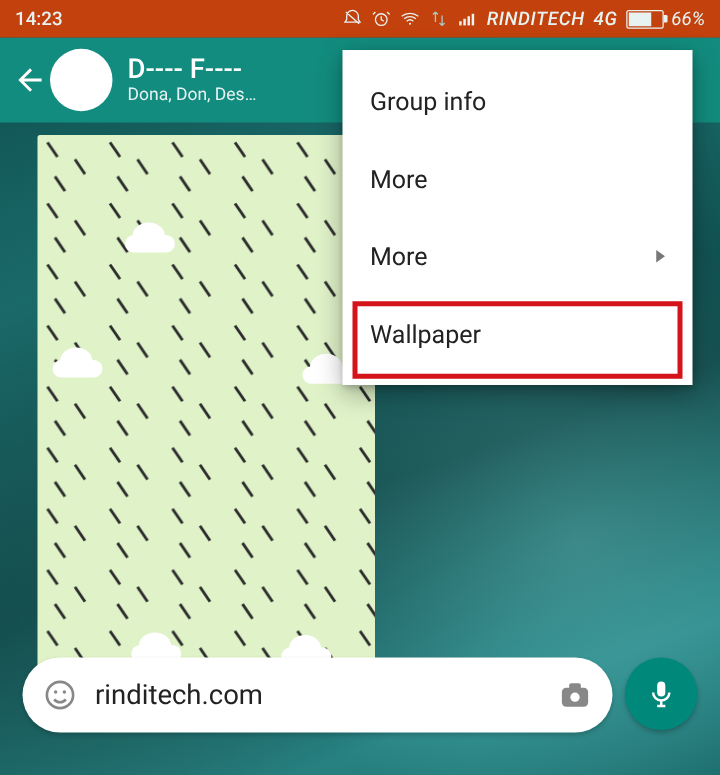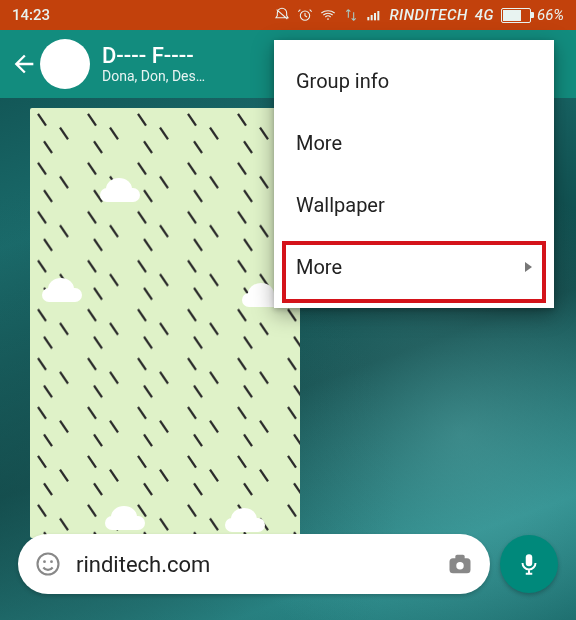--- a/index.html
+++ b/index.html
@@ -108,21 +108,21 @@
     height: 62px;
     border: 4px solid #d4131a;
     pointer-events: none;
   }
 
   .input-bar {
     position: absolute;
     left: 18px; right: 18px; bottom: 18px;
     height: 76px;
     display: flex;
-    align-items: center;
+    align-items: flex-start;
     gap: 10px;
     z-index: 3;
   }
   .input-pill {
     flex: 1;
     height: 60px;
     background: #fff;
     border-radius: 30px;
     display: flex;
     align-items: center;
@@ -210,25 +210,25 @@
 </div>
 
 <div class="dropdown">
   <div class="menu-item">
     <span>Group info</span>
   </div>
   <div class="menu-item">
     <span>More</span>
   </div>
   <div class="menu-item">
-    <span>Wallpaper</span>
-  </div>
-  <div class="menu-item">
     <span>More</span>
     <span class="arrow"></span>
+  </div>
+  <div class="menu-item">
+    <span>Wallpaper</span>
   </div>
   <div class="highlight-box"></div>
 </div>
 
 <div class="input-bar">
   <div class="input-pill">
     <svg viewBox="0 0 24 24">
         <circle cx="12" cy="12" r="9" fill="none" stroke="#888" stroke-width="1.8"></circle>
         <circle cx="9" cy="10" r="1.2"></circle>
         <circle cx="15" cy="10" r="1.2"></circle>

